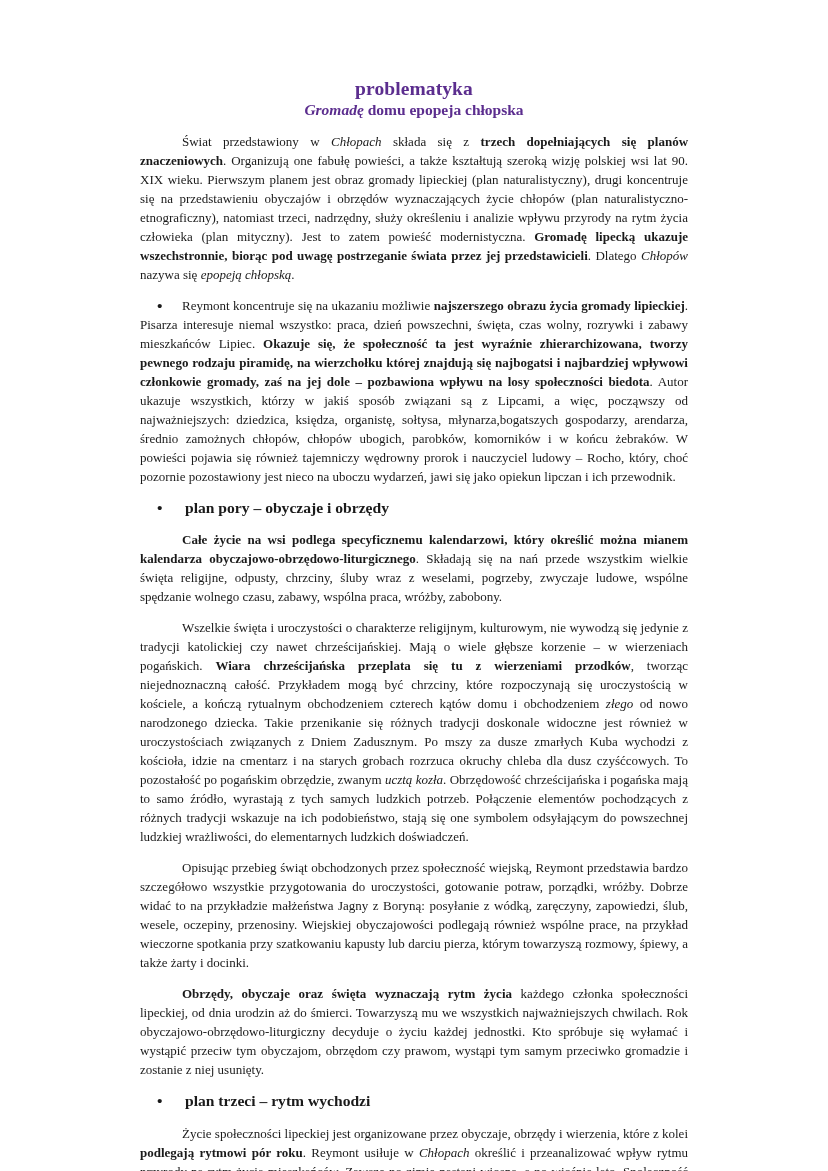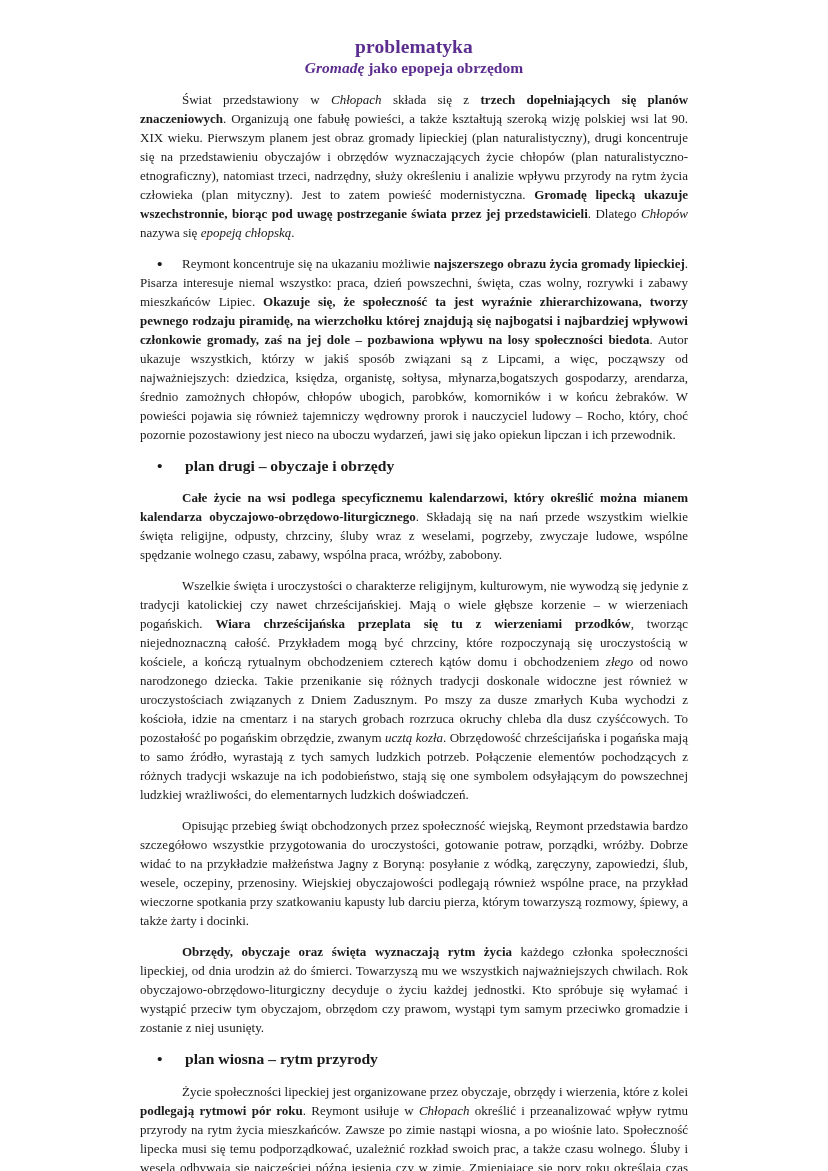--- a/index.html
+++ b/index.html
@@ -12,21 +12,21 @@
     color: #1a1a1a;
   }
   #page {
     position: relative;
     width: 724px;
     height: 1171px;
     margin: 0 auto;
     background: #ffffff;
     overflow: hidden;
     box-sizing: border-box;
-    padding: 36px 76px 0 76px;
+    padding: 78px 76px 0 76px;
   }
   .doc-title {
     text-align: center;
     color: #5B2D8E;
     font-weight: bold;
     font-size: 19.5px;
     line-height: 1.15;
     margin: 0 0 1px 0;
     letter-spacing: 0.1px;
   }
@@ -78,36 +78,36 @@
   }
 </style>
 </head>
 <body>
 
 <div id="page">
 
   <h1 class="doc-title">problematyka</h1>
 
   <div class="doc-subtitle">
-    <span class="it">Gromadę</span><span> jako epopeja obrzędom</span>
+    <span class="it">Gromadę</span><span> domu epopeja chłopska</span>
   </div>
 
   <p class="para"><span>Świat przedstawiony w </span><i>Chłopach</i><span> składa się z </span><b>trzech dopełniających się planów znaczeniowych</b><span>. Organizują one fabułę powieści, a także kształtują szeroką wizję polskiej wsi lat 90. XIX wieku. Pierwszym planem jest obraz gromady lipieckiej (plan naturalistyczny), drugi koncentruje się na przedstawieniu obyczajów i obrzędów wyznaczających życie chłopów (plan naturalistyczno-etnograficzny), natomiast trzeci, nadrzędny, służy określeniu i analizie wpływu przyrody na rytm życia człowieka (plan mityczny). Jest to zatem powieść modernistyczna. </span><b>Gromadę lipecką ukazuje wszechstronnie, biorąc pod uwagę postrzeganie świata przez jej przedstawicieli</b><span>. Dlatego </span><i>Chłopów</i><span> nazywa się </span><i>epopeją chłopską</i><span>.</span></p>
 
   <div class="bullet-line"><span class="dot">•</span></div>
 
   <p class="para"><span>Reymont koncentruje się na ukazaniu możliwie </span><b>najszerszego obrazu życia gromady lipieckiej</b><span>. Pisarza interesuje niemal wszystko: praca, dzień powszechni, święta, czas wolny, rozrywki i zabawy mieszkańców Lipiec. </span><b>Okazuje się, że społeczność ta jest wyraźnie zhierarchizowana, tworzy pewnego rodzaju piramidę, na wierzchołku której znajdują się najbogatsi i najbardziej wpływowi członkowie gromady, zaś na jej dole – pozbawiona wpływu na losy społeczności biedota</b><span>. Autor ukazuje wszystkich, którzy w jakiś sposób związani są z Lipcami, a więc, począwszy od najważniejszych: dziedzica, księdza, organistę, sołtysa, młynarza,bogatszych gospodarzy, arendarza, średnio zamożnych chłopów, chłopów ubogich, parobków, komorników i w końcu żebraków. W powieści pojawia się również tajemniczy wędrowny prorok i nauczyciel ludowy – Rocho, który, choć pozornie pozostawiony jest nieco na uboczu wydarzeń, jawi się jako opiekun lipczan i ich przewodnik.</span></p>
 
-  <div class="bullet-line"><span class="dot">•</span><span class="btext">plan drugi – obyczaje i obrzędy</span></div>
+  <div class="bullet-line"><span class="dot">•</span><span class="btext">plan pory – obyczaje i obrzędy</span></div>
 
   <p class="para"><b>Całe życie na wsi podlega specyficznemu kalendarzowi, który określić można mianem kalendarza obyczajowo-obrzędowo-liturgicznego</b><span>. Składają się na nań przede wszystkim wielkie święta religijne, odpusty, chrzciny, śluby wraz z weselami, pogrzeby, zwyczaje ludowe, wspólne spędzanie wolnego czasu, zabawy, wspólna praca, wróżby, zabobony.</span></p>
 
   <p class="para"><span>Wszelkie święta i uroczystości o charakterze religijnym, kulturowym, nie wywodzą się jedynie z tradycji katolickiej czy nawet chrześcijańskiej. Mają o wiele głębsze korzenie – w wierzeniach pogańskich. </span><b>Wiara chrześcijańska przeplata się tu z wierzeniami przodków</b><span>, tworząc niejednoznaczną całość. Przykładem mogą być chrzciny, które rozpoczynają się uroczystością w kościele, a kończą rytualnym obchodzeniem czterech kątów domu i obchodzeniem </span><i>złego</i><span> od nowo narodzonego dziecka. Takie przenikanie się różnych tradycji doskonale widoczne jest również w uroczystościach związanych z Dniem Zadusznym. Po mszy za dusze zmarłych Kuba wychodzi z kościoła, idzie na cmentarz i na starych grobach rozrzuca okruchy chleba dla dusz czyśćcowych. To pozostałość po pogańskim obrzędzie, zwanym </span><i>ucztą kozła</i><span>. Obrzędowość chrześcijańska i pogańska mają to samo źródło, wyrastają z tych samych ludzkich potrzeb. Połączenie elementów pochodzących z różnych tradycji wskazuje na ich podobieństwo, stają się one symbolem odsyłającym do powszechnej ludzkiej wrażliwości, do elementarnych ludzkich doświadczeń.</span></p>
 
   <p class="para"><span>Opisując przebieg świąt obchodzonych przez społeczność wiejską, Reymont przedstawia bardzo szczegółowo wszystkie przygotowania do uroczystości, gotowanie potraw, porządki, wróżby. Dobrze widać to na przykładzie małżeństwa Jagny z Boryną: posyłanie z wódką, zaręczyny, zapowiedzi, ślub, wesele, oczepiny, przenosiny. Wiejskiej obyczajowości podlegają również wspólne prace, na przykład wieczorne spotkania przy szatkowaniu kapusty lub darciu pierza, którym towarzyszą rozmowy, śpiewy, a także żarty i docinki.</span></p>
 
   <p class="para"><b>Obrzędy, obyczaje oraz święta wyznaczają rytm życia</b><span> każdego członka społeczności lipeckiej, od dnia urodzin aż do śmierci. Towarzyszą mu we wszystkich najważniejszych chwilach. Rok obyczajowo-obrzędowo-liturgiczny decyduje o życiu każdej jednostki. Kto spróbuje się wyłamać i wystąpić przeciw tym obyczajom, obrzędom czy prawom, wystąpi tym samym przeciwko gromadzie i zostanie z niej usunięty.</span></p>
 
-  <div class="bullet-line"><span class="dot">•</span><span class="btext">plan wiosna – rytm przyrody</span></div>
+  <div class="bullet-line"><span class="dot">•</span><span class="btext">plan trzeci – rytm wychodzi</span></div>
 
   <p class="para"><span>Życie społeczności lipeckiej jest organizowane przez obyczaje, obrzędy i wierzenia, które z kolei </span><b>podlegają rytmowi pór roku</b><span>. Reymont usiłuje w </span><i>Chłopach</i><span> określić i przeanalizować wpływ rytmu przyrody na rytm życia mieszkańców. Zawsze po zimie nastąpi wiosna, a po wiośnie lato. Społeczność lipecka musi się temu podporządkować, uzależnić rozkład swoich prac, a także czasu wolnego. Śluby i wesela odbywają się najczęściej późną jesienią czy w zimie. Zmieniające się pory roku określają czas zasiewów o czas zbierania plonów dla wszystkich mieszkańców wsi, nikt nie jest wyjątkiem, nikomu nie wolno zaburzyć tego porządku.</span></p>
 
 </div>
 
 </body></html>

